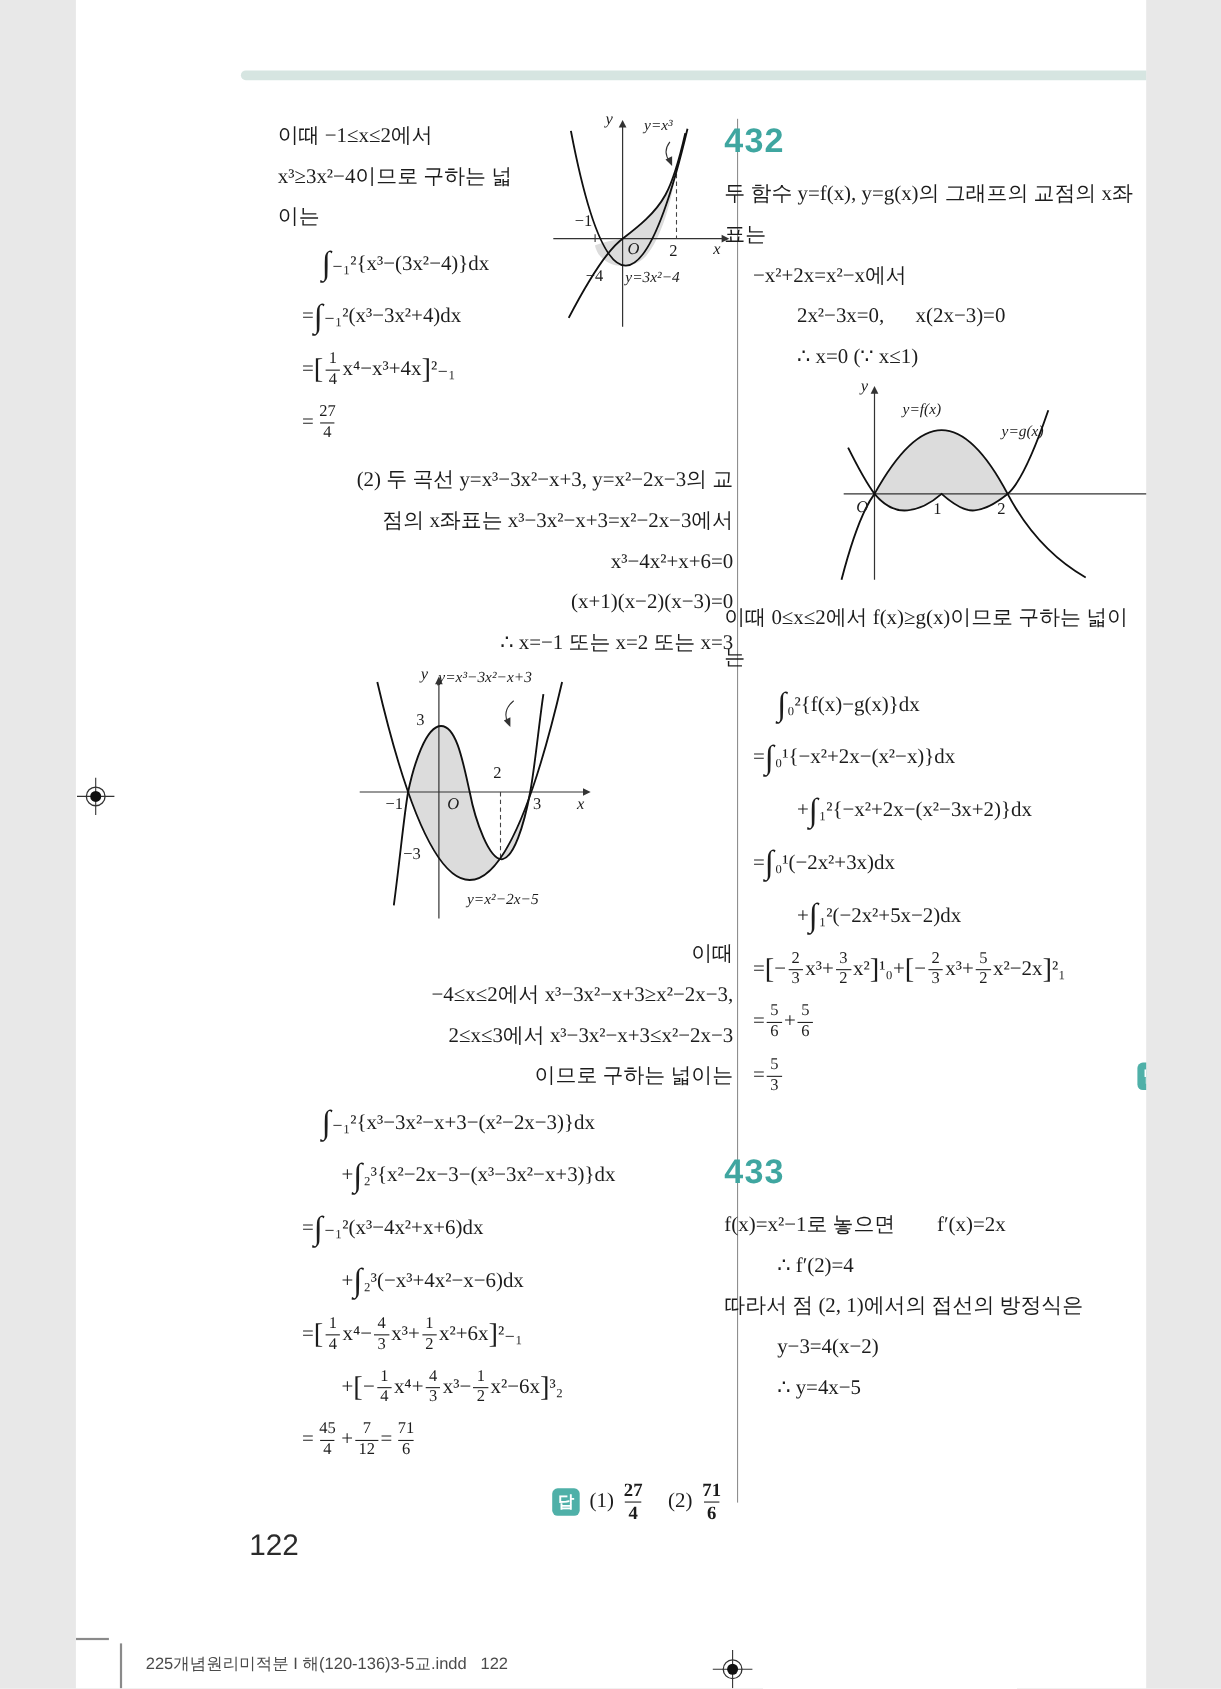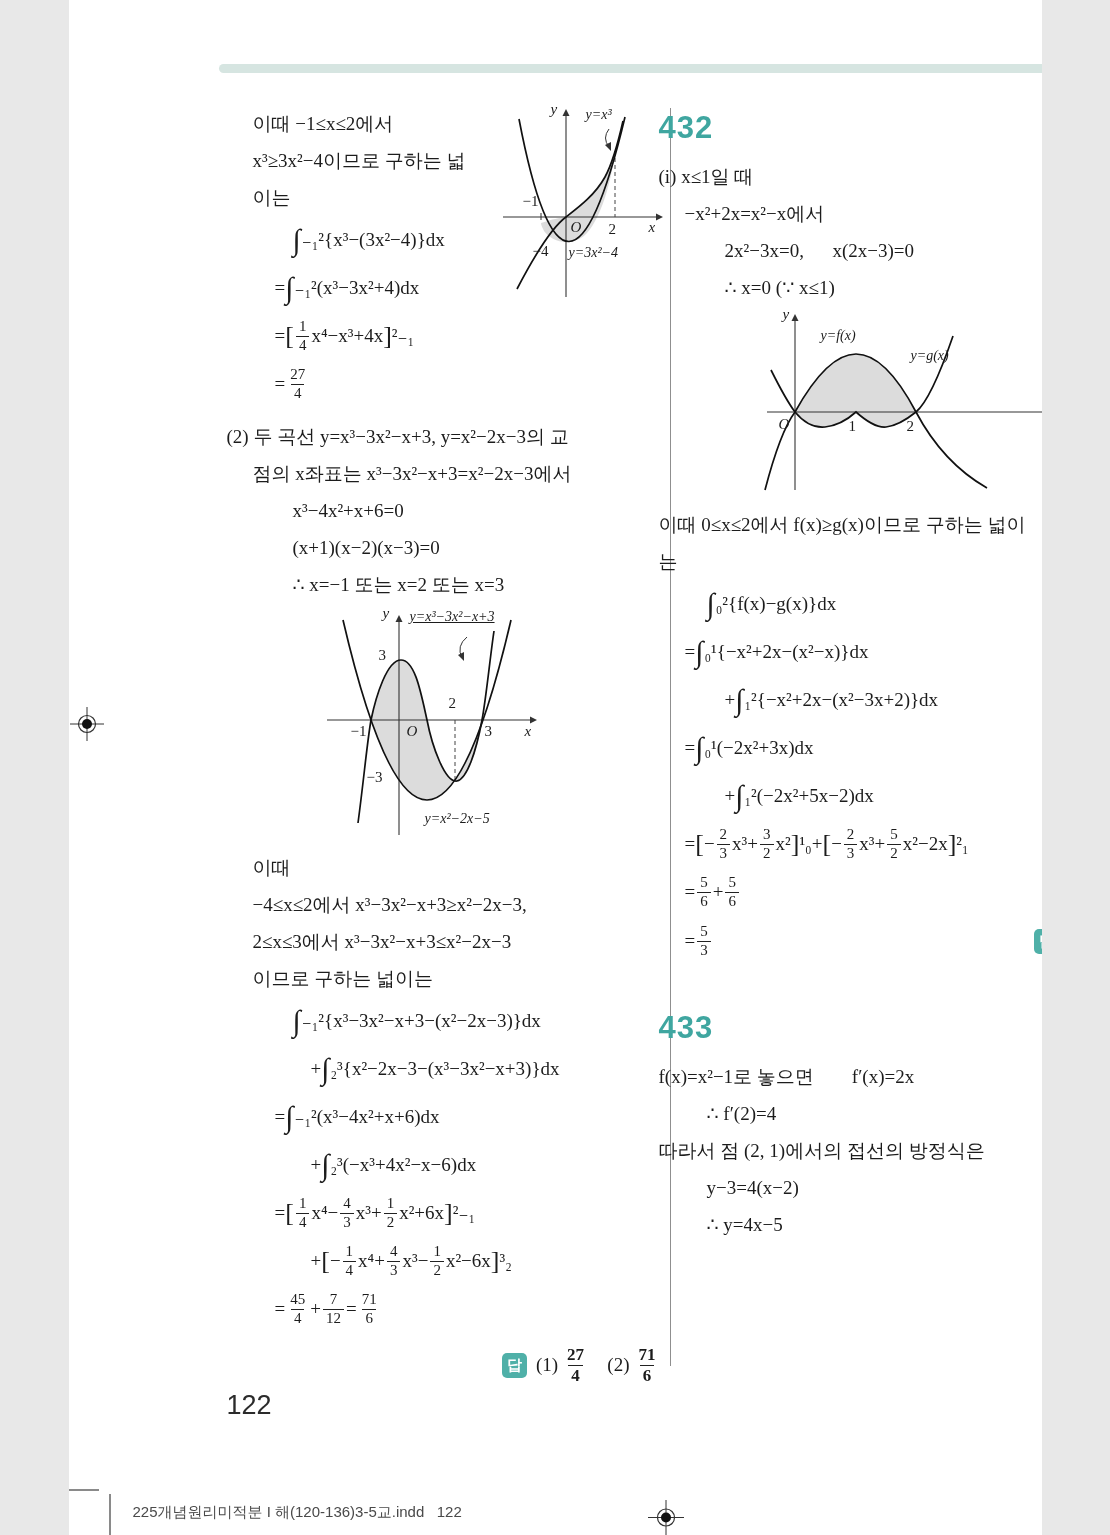--- a/index.html
+++ b/index.html
@@ -112,21 +112,21 @@
               <span class="fnum">1</span>
               <span class="fden">4</span>
             </span>x⁴−x³+4x<span class="bbr">]</span>²₋₁</div>
           <div class="ln ind2">=<span class="frac">
               <span class="fnum">27</span>
               <span class="fden">4</span>
             </span></div>
         </div>
     </div>
 
-    <div style="margin-top:10px;">
+    <div style="margin-top:10px;text-align:right;">
       <div>
           <div class="ln ind0">(2) 두 곡선 y=x³−3x²−x+3, y=x²−2x−3의 교</div>
           <div class="ln ind1">점의 x좌표는 x³−3x²−x+3=x²−2x−3에서</div>
         </div>
       <div>
           <div class="ln ind3">x³−4x²+x+6=0</div>
           <div class="ln ind3">(x+1)(x−2)(x−3)=0</div>
           <div class="ln ind3">∴ x=−1 또는 x=2 또는 x=3</div>
         </div>
 
@@ -138,21 +138,21 @@
           <polygon points="211,103.5 218,107 211,110.5" fill="#333"></polygon>
           <line class="axis" x1="80" y1="8" x2="80" y2="222"></line>
           <polygon points="76.5,9 80,2 83.5,9" fill="#333"></polygon>
           <line class="dash" x1="136" y1="107" x2="136" y2="167"></line>
           <path class="curve" d="M 24,7 Q 108,367 192,7"></path>
           <path class="curve" d="M 39,210 C 45,165 48,130 52,107 C 57,83 68,47 82,47 C 96,47 102,80 108,107 C 113,133 126,170 138,168 C 148,166 157,139 163,107 C 167,86 171,45 175,18"></path>
           <path class="ptr" d="M 148,24 Q 137,33 143,45"></path>
           <polygon points="139,42 145,48 145,39" fill="#333"></polygon>
         </svg>
         <span class="glab" style="left:64px;top:-8px;">y</span>
-        <span class="glab geq" style="left:91px;top:-4px;text-decoration:underline;">y=x³−3x²−x+3</span>
+        <span class="glab geq" style="left:80px;top:-4px;">y=x³−3x²−x+3</span>
         <span class="glab gnum" style="left:60px;top:34px;">3</span>
         <span class="glab gnum" style="left:32px;top:110px;">−1</span>
         <span class="glab" style="left:88px;top:110px;">O</span>
         <span class="glab gnum" style="left:130px;top:82px;">2</span>
         <span class="glab gnum" style="left:166px;top:110px;">3</span>
         <span class="glab" style="left:206px;top:110px;">x</span>
         <span class="glab gnum" style="left:48px;top:156px;">−3</span>
         <span class="glab geq" style="left:106px;top:198px;">y=x²−2x−5</span>
       </div>
 
@@ -210,21 +210,24 @@
             </span></span>
       </div>
     </div>
   </div>
 
   <div class="col col-right">
 
     <div class="heading">432</div>
 
     <div>
-        <div class="ln ind0">(i) x≤1일 때</div>
+        <div class="ln ind0">두 함수 y=f(x), y=g(x)의 그래프의 교점의 x좌</div>
+        <div class="ln ind0">표는</div>
+      </div>
+    <div>
         <div class="ln ind1">−x²+2x=x²−x에서</div>
         <div class="ln ind3">2x²−3x=0,  x(2x−3)=0</div>
         <div class="ln ind3">∴ x=0 (∵ x≤1)</div>
       </div>
 
     <div class="graph g3">
       <svg width="335" height="182" viewBox="0 0 335 182">
         <path class="shade" d="M 36,98 C 56,62 76,40 97,40 C 118,40 138,62 157,98 C 147,106 137,112 127,113 C 118,114 106,106 97,98 C 88,106 76,112 66,113 C 56,114 46,110 36,98 Z"></path>
         <line class="axis" x1="8" y1="98" x2="318" y2="98"></line>
         <polygon points="317,94.5 324,98 317,101.5" fill="#333"></polygon>

